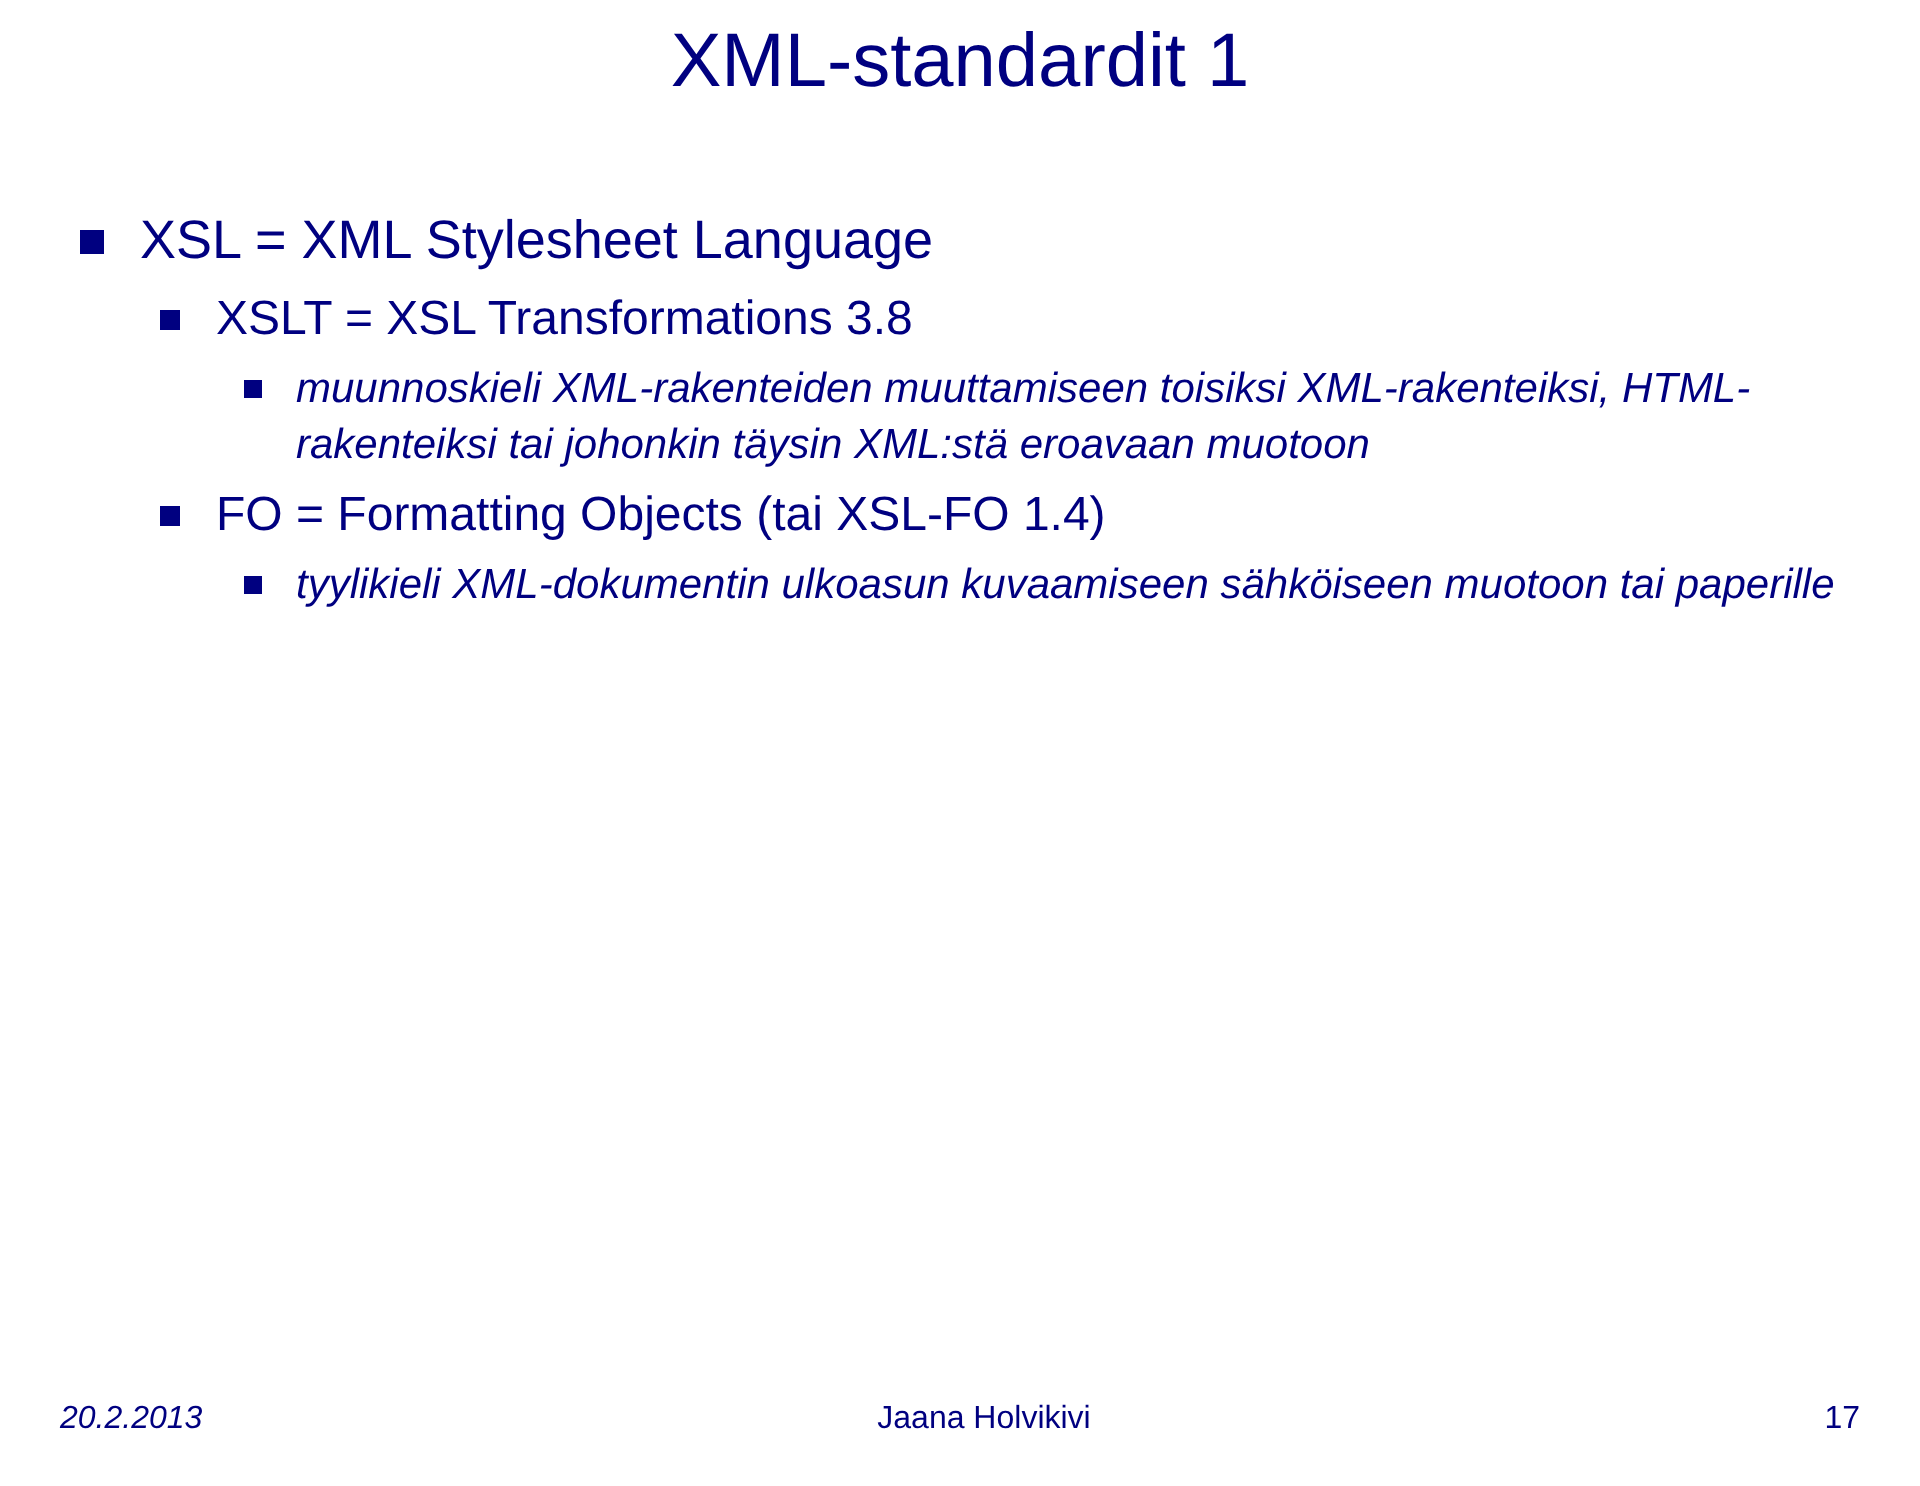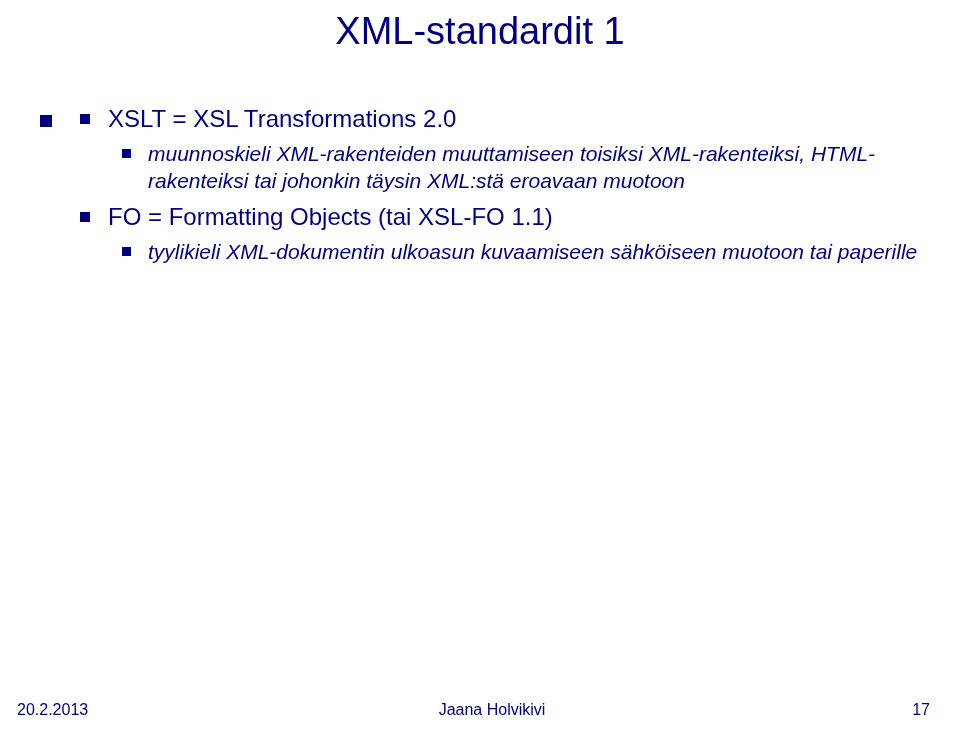--- a/index.html
+++ b/index.html
@@ -100,21 +100,22 @@
     position: absolute;
     bottom: 18px;
     left: 0;
     width: 100%;
     height: 24px;
     font-size: 16px;
     color: #000080;
   }
   .footer-left {
     position: absolute;
-    left: 17px;
+    left: 30px;
+    font-style: italic;
   }
   .footer-center {
     position: absolute;
     left: 12px;
     width: 100%;
     text-align: center;
   }
   .footer-right {
     position: absolute;
     right: 30px;
@@ -126,31 +127,32 @@
 
 <div class="slide">
 
   <div class="title">XML-standardit 1</div>
 
   <div class="content">
     <ul class="lvl1">
       <li>
       </li>
       <li>
+        <span>XSL = XML Stylesheet Language</span>
         <ul class="lvl2">
           <li>
-            <span>XSLT = XSL Transformations 2.0</span>
+            <span>XSLT = XSL Transformations 3.8</span>
             <ul class="lvl3">
               <li>
                 <span>muunnoskieli XML-rakenteiden muuttamiseen toisiksi XML-rakenteiksi, HTML-rakenteiksi tai johonkin täysin XML:stä eroavaan muotoon</span>
               </li>
             </ul>
           </li>
           <li>
-            <span>FO = Formatting Objects (tai XSL-FO 1.1)</span>
+            <span>FO = Formatting Objects (tai XSL-FO 1.4)</span>
             <ul class="lvl3">
               <li>
                 <span> tyylikieli XML-dokumentin ulkoasun kuvaamiseen sähköiseen muotoon tai paperille</span>
               </li>
             </ul>
           </li>
         </ul>
       </li>
     </ul>
   </div>

